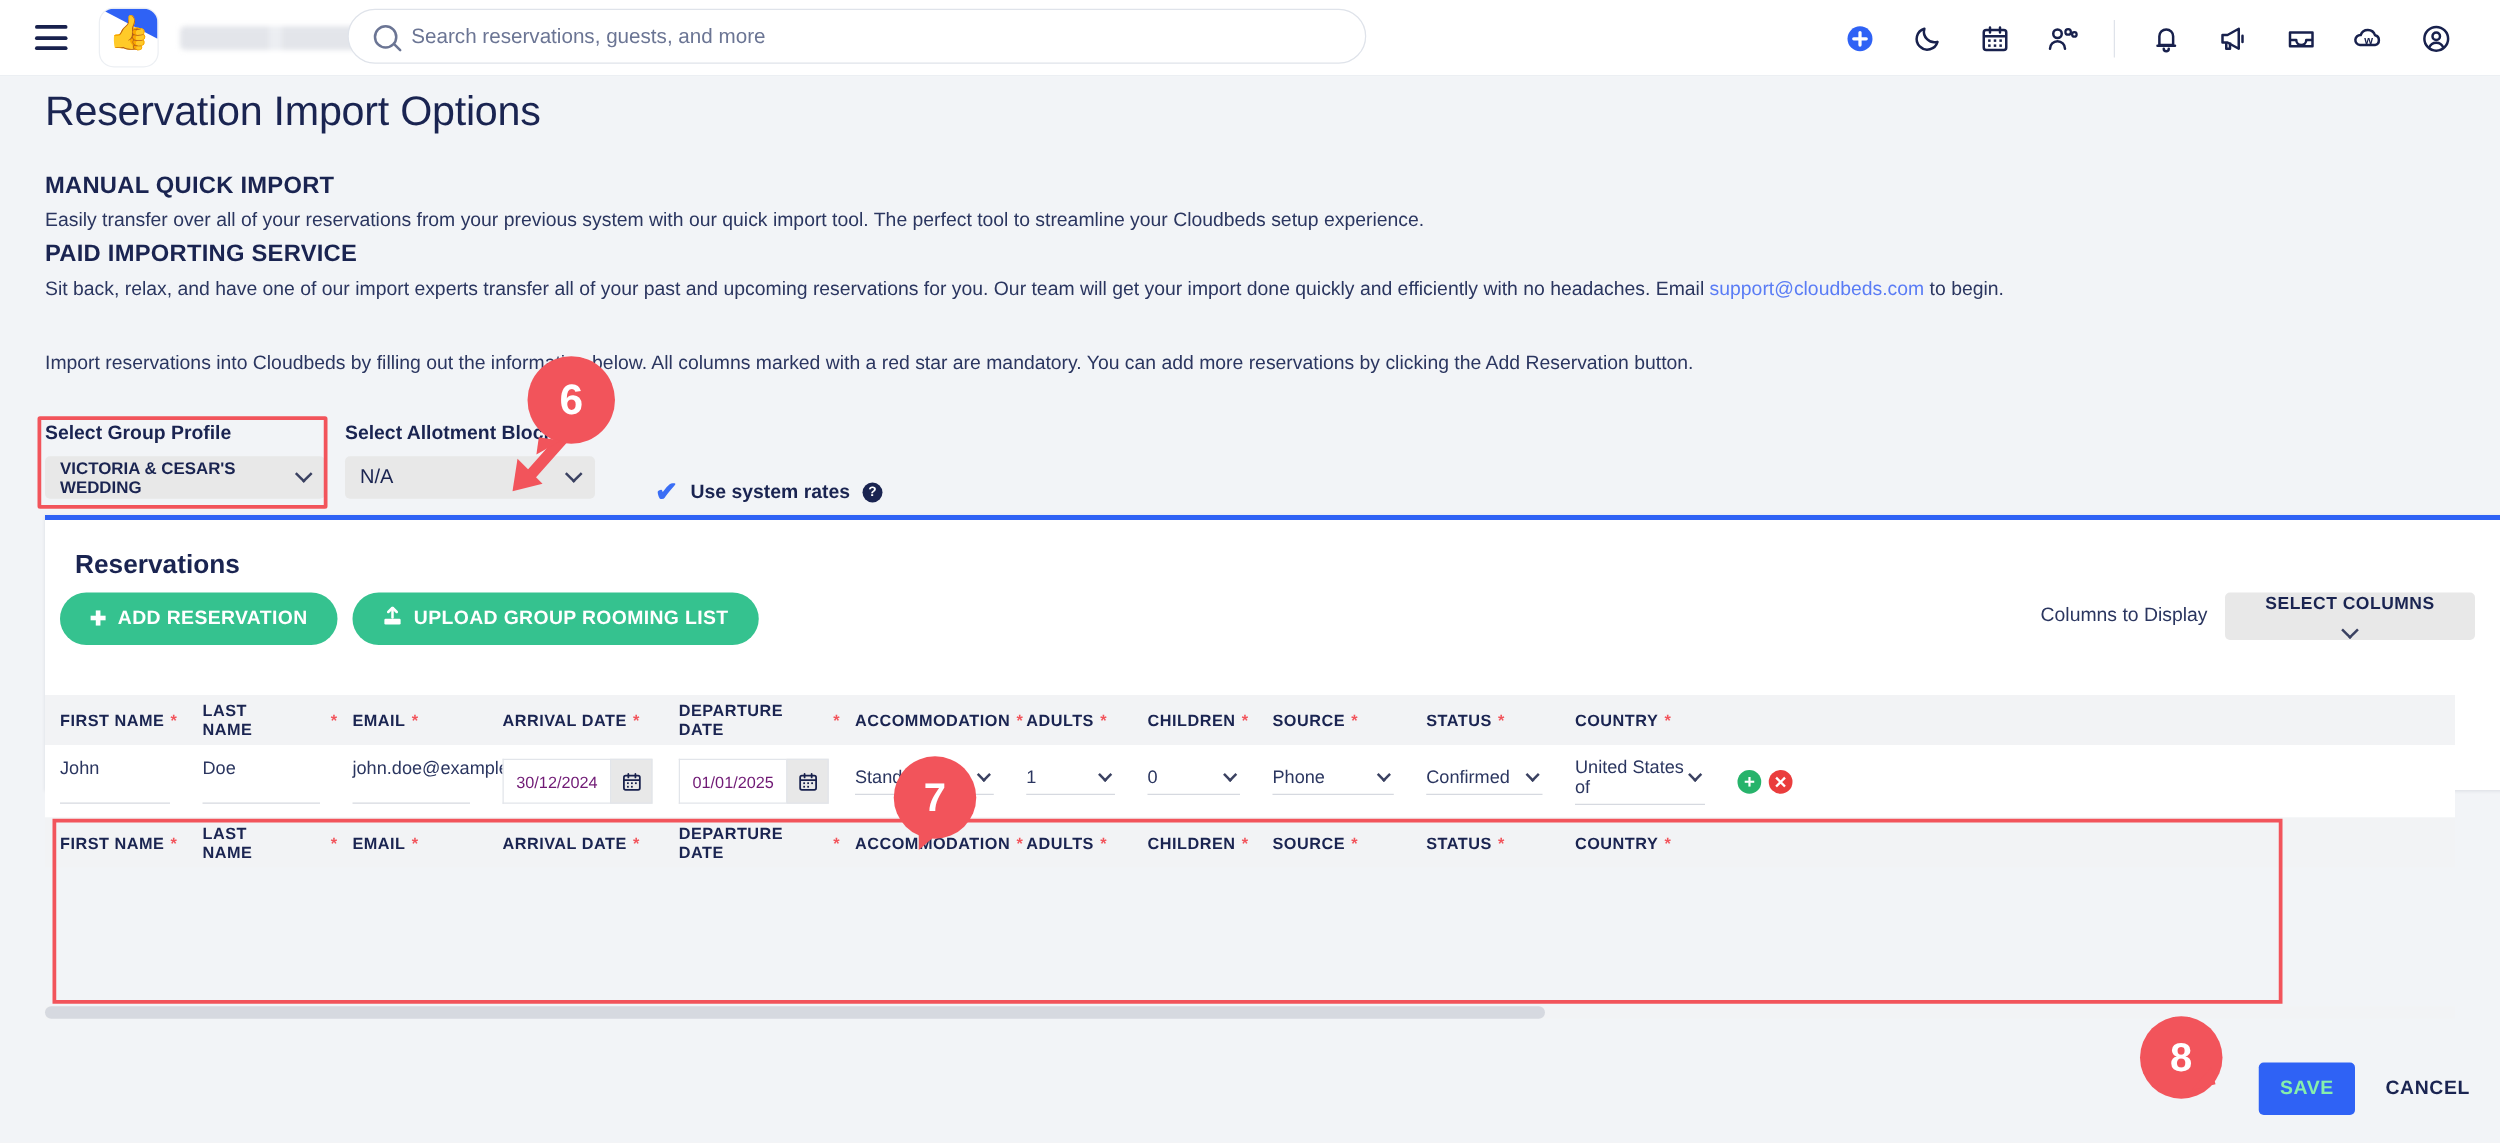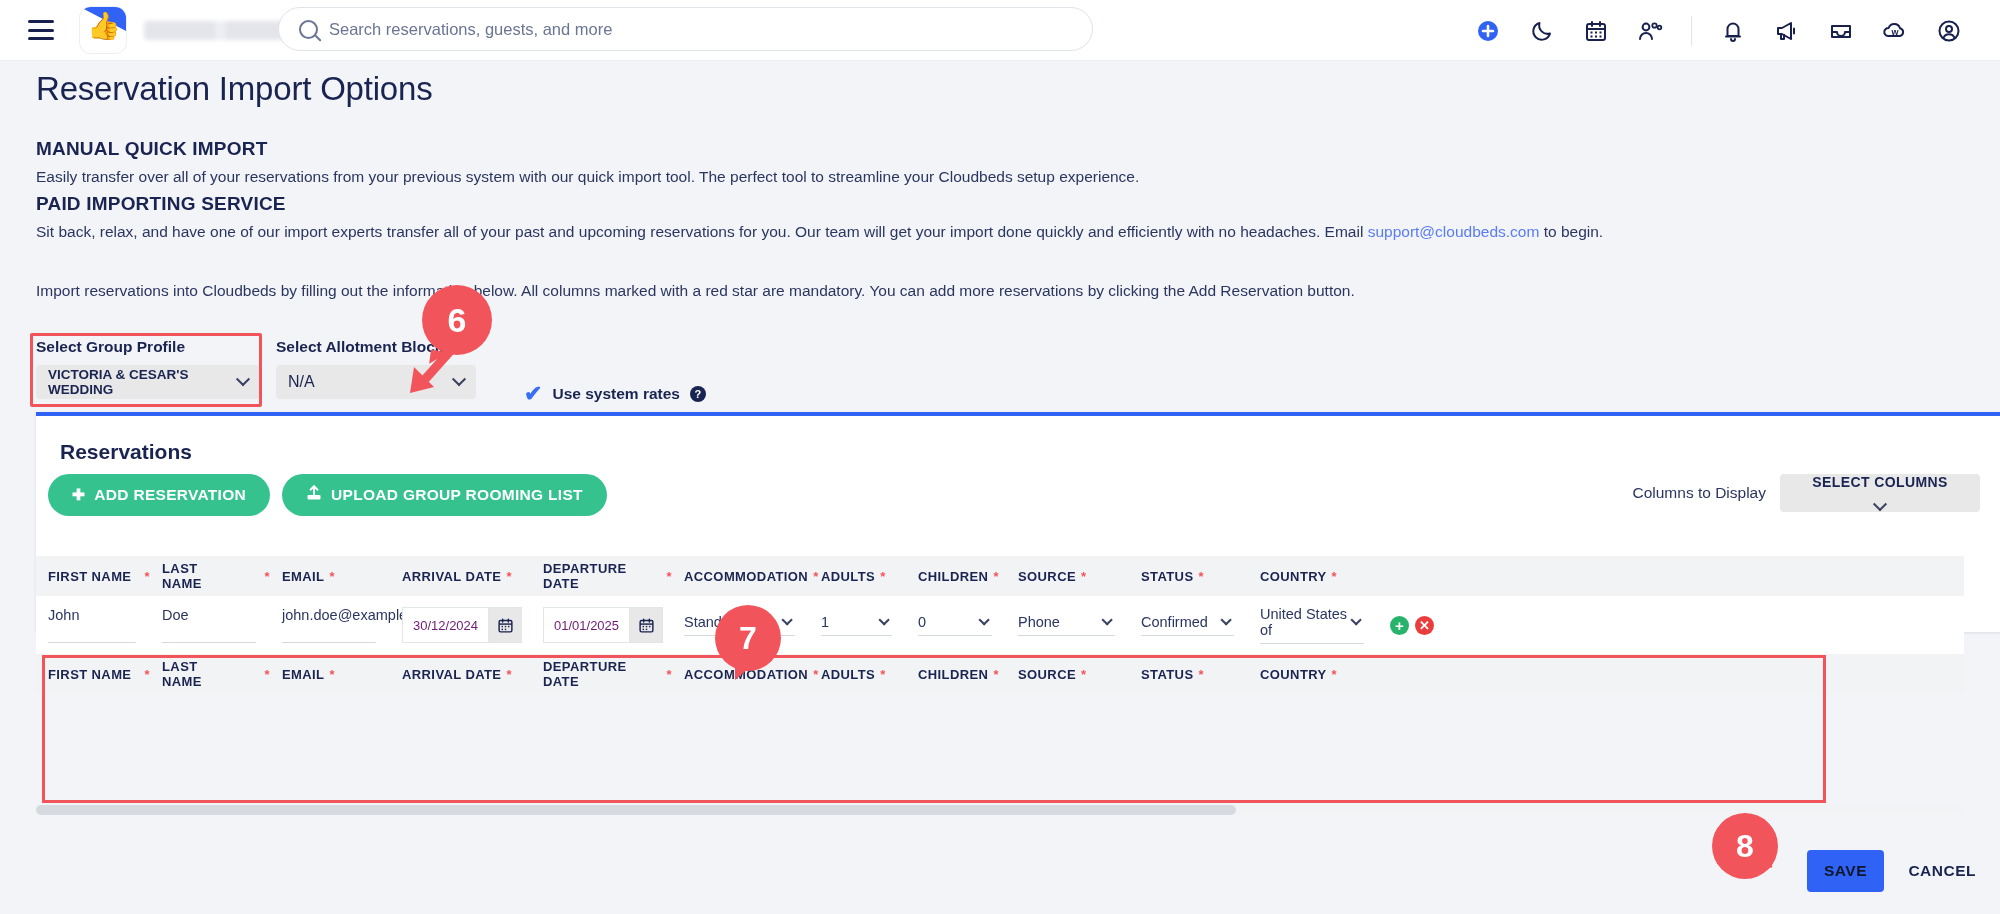--- a/index.html
+++ b/index.html
@@ -102,21 +102,21 @@
   .coldisp-label { font-size:15.5px; color:#2b3660; }
   .coldisp-sel { width:200px; height:38px; font-weight:700; font-size:14px; letter-spacing:.4px;flex-direction:column;}
 
   
   .tbl { position:absolute; left:0px; top:140px; width:1928px; }
   .trow { display:flex; align-items:center; height:40px; }
   .thead { background:#f2f3f5; font-size:13px; font-weight:700; color:#1a2451; letter-spacing:.4px;}
   .tbody { background:#fff; height:58px; font-size:14.5px; color:#2b3660; }
   .star { color:#f2545b; font-size:13px; margin-left:5px; }
   .c { padding-left:12px; display:flex; align-items:center; flex:none; }
-  .w-fn {width:114px;justify-content:space-between;} .w-ln{width:120px;gap:43px;} .w-em{width:120px;}
+  .w-fn {width:114px;} .w-ln{width:120px;gap:43px;} .w-em{width:120px;}
   .w-ar{width:141px;} .w-dp{width:141px;} .w-ac{width:137px;}
   .w-ad{width:97px;} .w-ch{width:100px;} .w-so{width:123px;}
   .w-st{width:119px;} .w-co{width:130px;} .w-ax{width:60px;}
 
   .uline { border-bottom:1px solid #d6d9e0; width: calc(100% - 14px); padding-bottom:19px; }
   .dateinput { width:86px;height:36px;background:#fff;border:1px solid #e2e5ea;border-right:none;
      display:flex;align-items:center;padding-left:10px;font-size:13px;color:#701a75;}
   .datebtn { width:34px;height:36px;background:#e8e8e8;border:1px solid #e2e5ea;
      display:flex;align-items:center;justify-content:center;color:#1a2451;cursor:pointer;}
   .minisel { display:flex;align-items:center;justify-content:space-between;width:calc(100% - 14px);
@@ -125,21 +125,21 @@
   .rowact { display:flex; align-items:center; gap:6px; }
   .cadd { width:19px;height:19px;border-radius:50%;background:#27b36b;color:#fff;font-size:15px;font-weight:700;display:flex;align-items:center;justify-content:center;cursor:pointer;line-height:1;}
   .cdel { width:19px;height:19px;border-radius:50%;background:#ea3d3d;color:#fff;font-size:13px;font-weight:700;display:flex;align-items:center;justify-content:center;cursor:pointer;line-height:1;}
 
   .hl-table { position:absolute; left:42px; top:655px; width:1784px; height:148px;
       border:3px solid #f2545b; pointer-events:none; }
 
   
   .footer { position:absolute; left:0; bottom:0; width:2000px; height:84px; background:#f2f4f7; }
   .savebtn { position:absolute; right:116px; bottom:22px; width:77px; height:42px;
-     background:#2f62f5; color:#0f172a; border:none; border-radius:4px;
+     background:#2f62f5; color:#86efac; border:none; border-radius:4px;
      font-size:15.5px; font-weight:700; letter-spacing:.5px; cursor:pointer;
      font-family:"Liberation Sans", sans-serif; }
   .cancelbtn { position:absolute; right:14px; bottom:22px; height:42px;
      background:transparent; color:#1a2451; border:none;
      font-size:15.5px; font-weight:700; letter-spacing:.5px; cursor:pointer;
      font-family:"Liberation Sans", sans-serif; padding:0 10px;}
 
   
   .badge { position:absolute; background:#f2545b; color:#fff; border-radius:50%;
      display:flex;align-items:center;justify-content:center;font-weight:700; }

